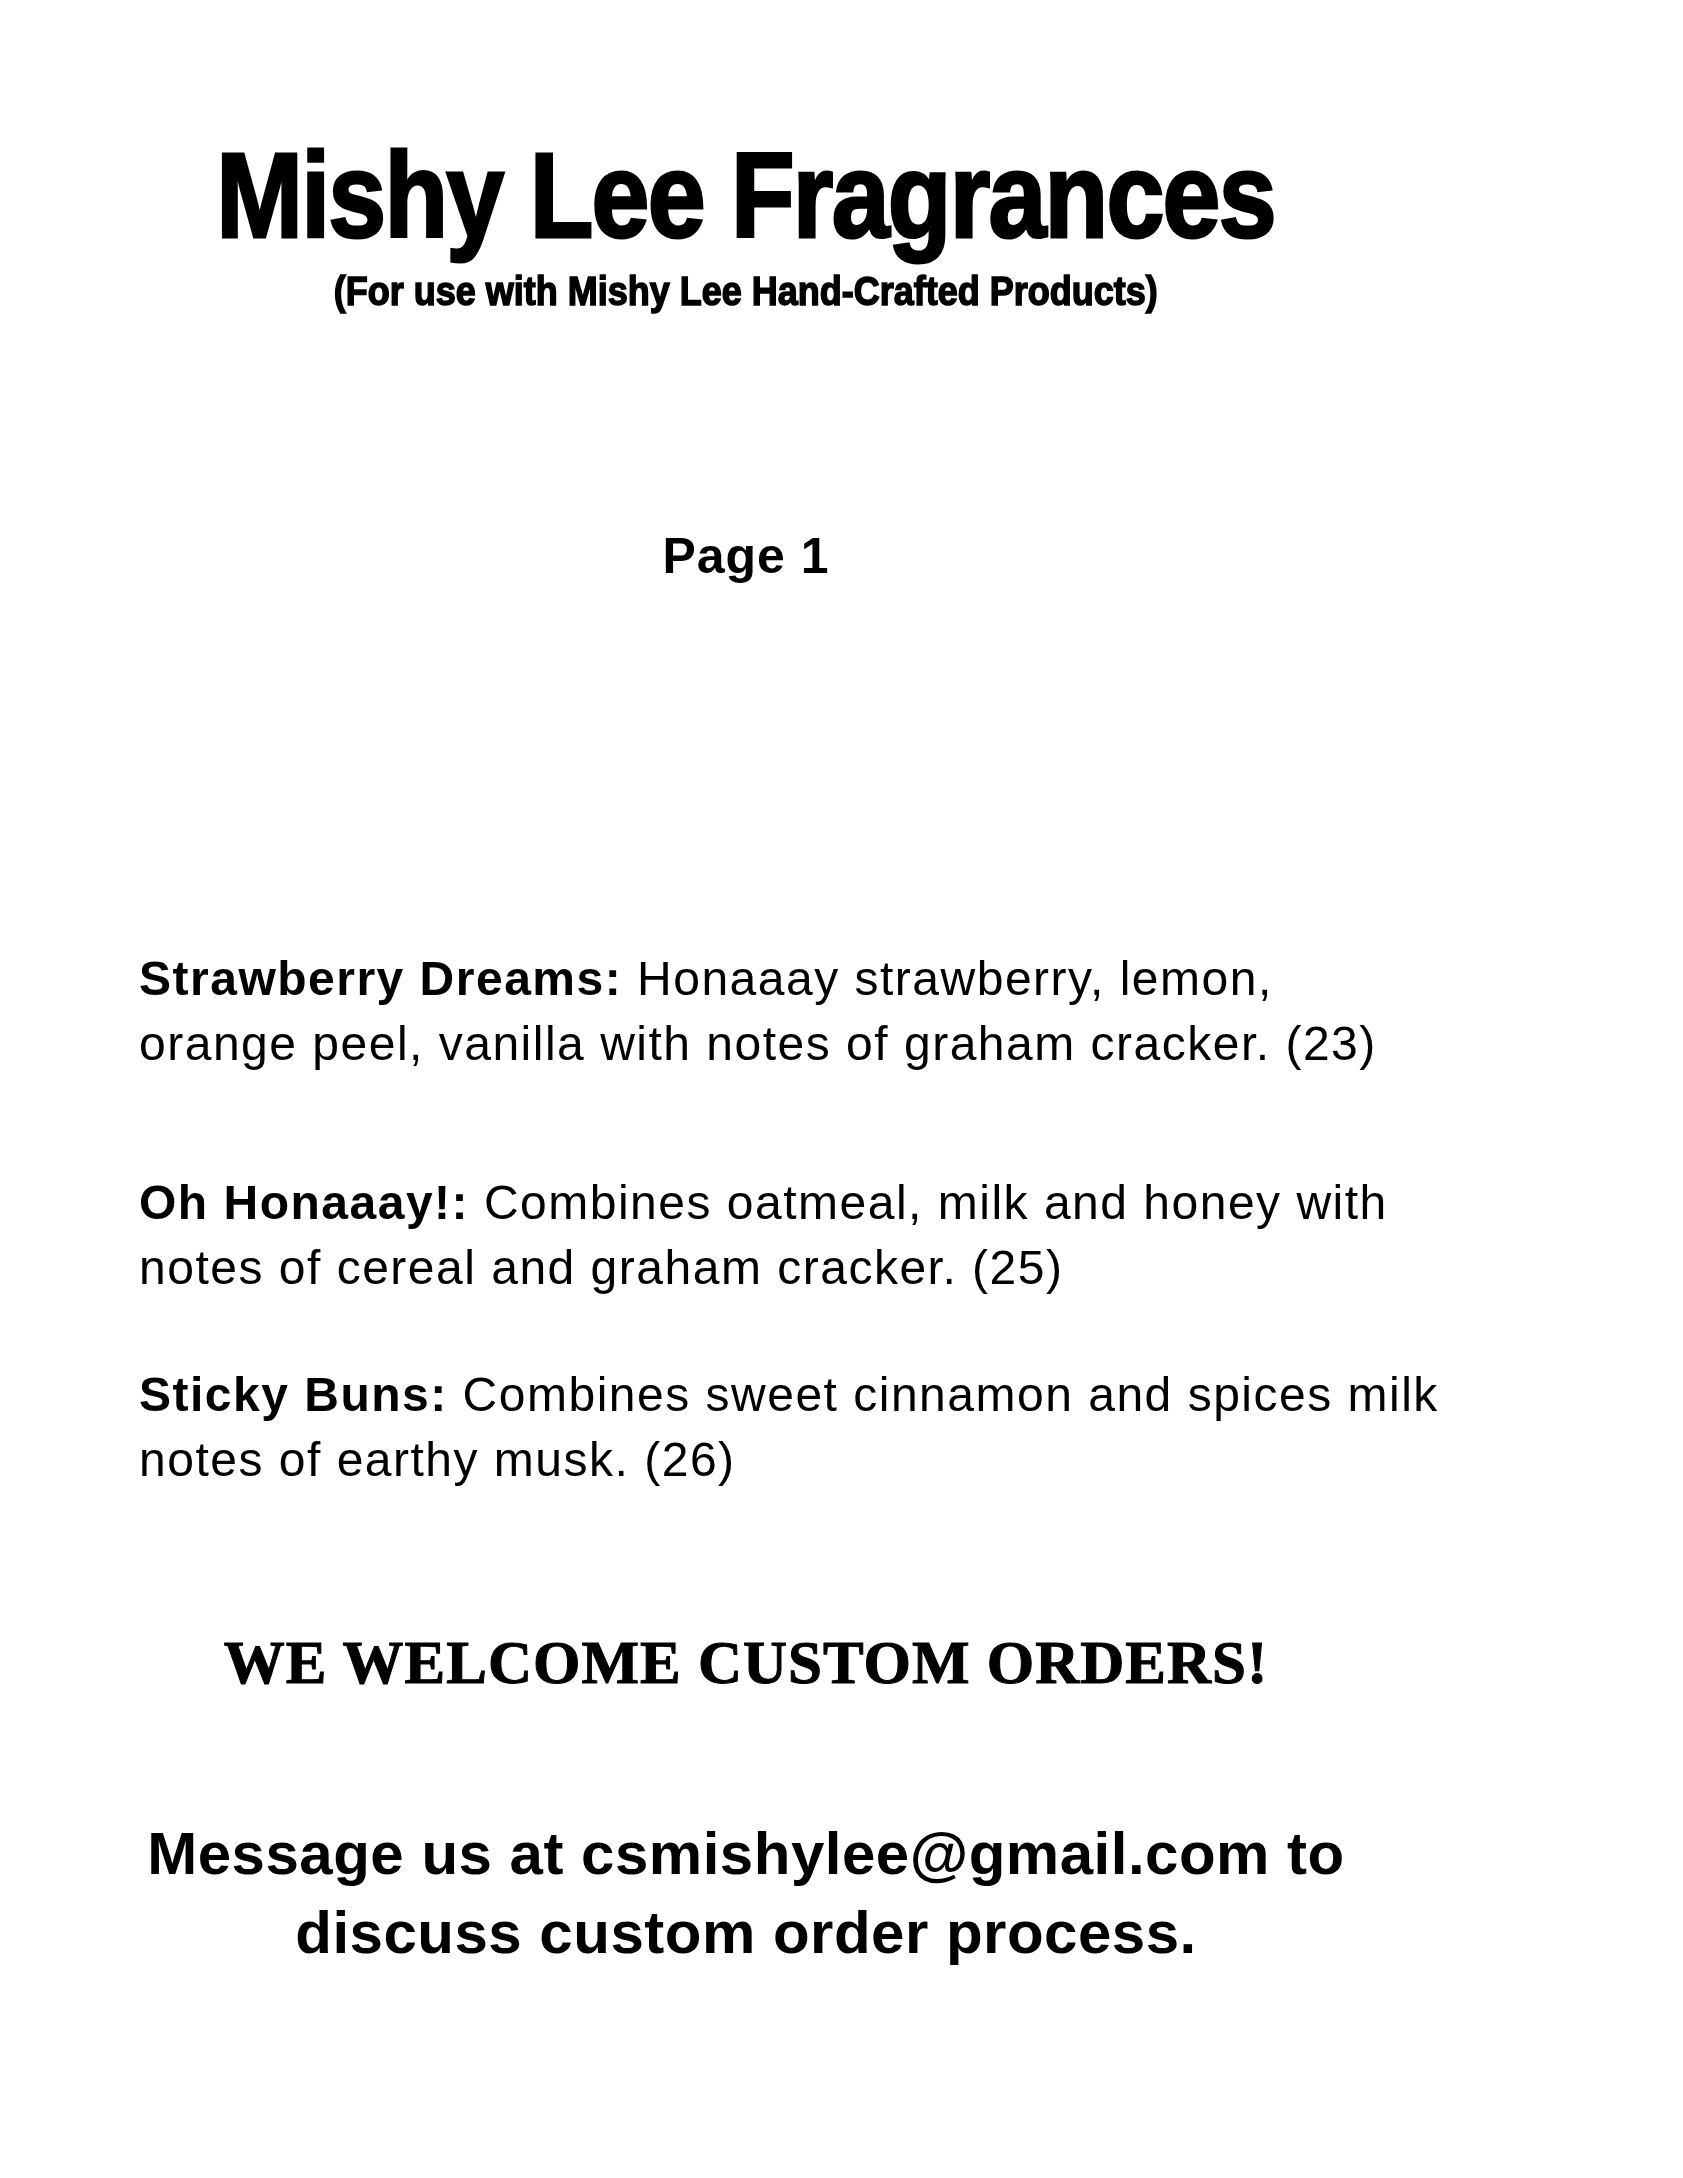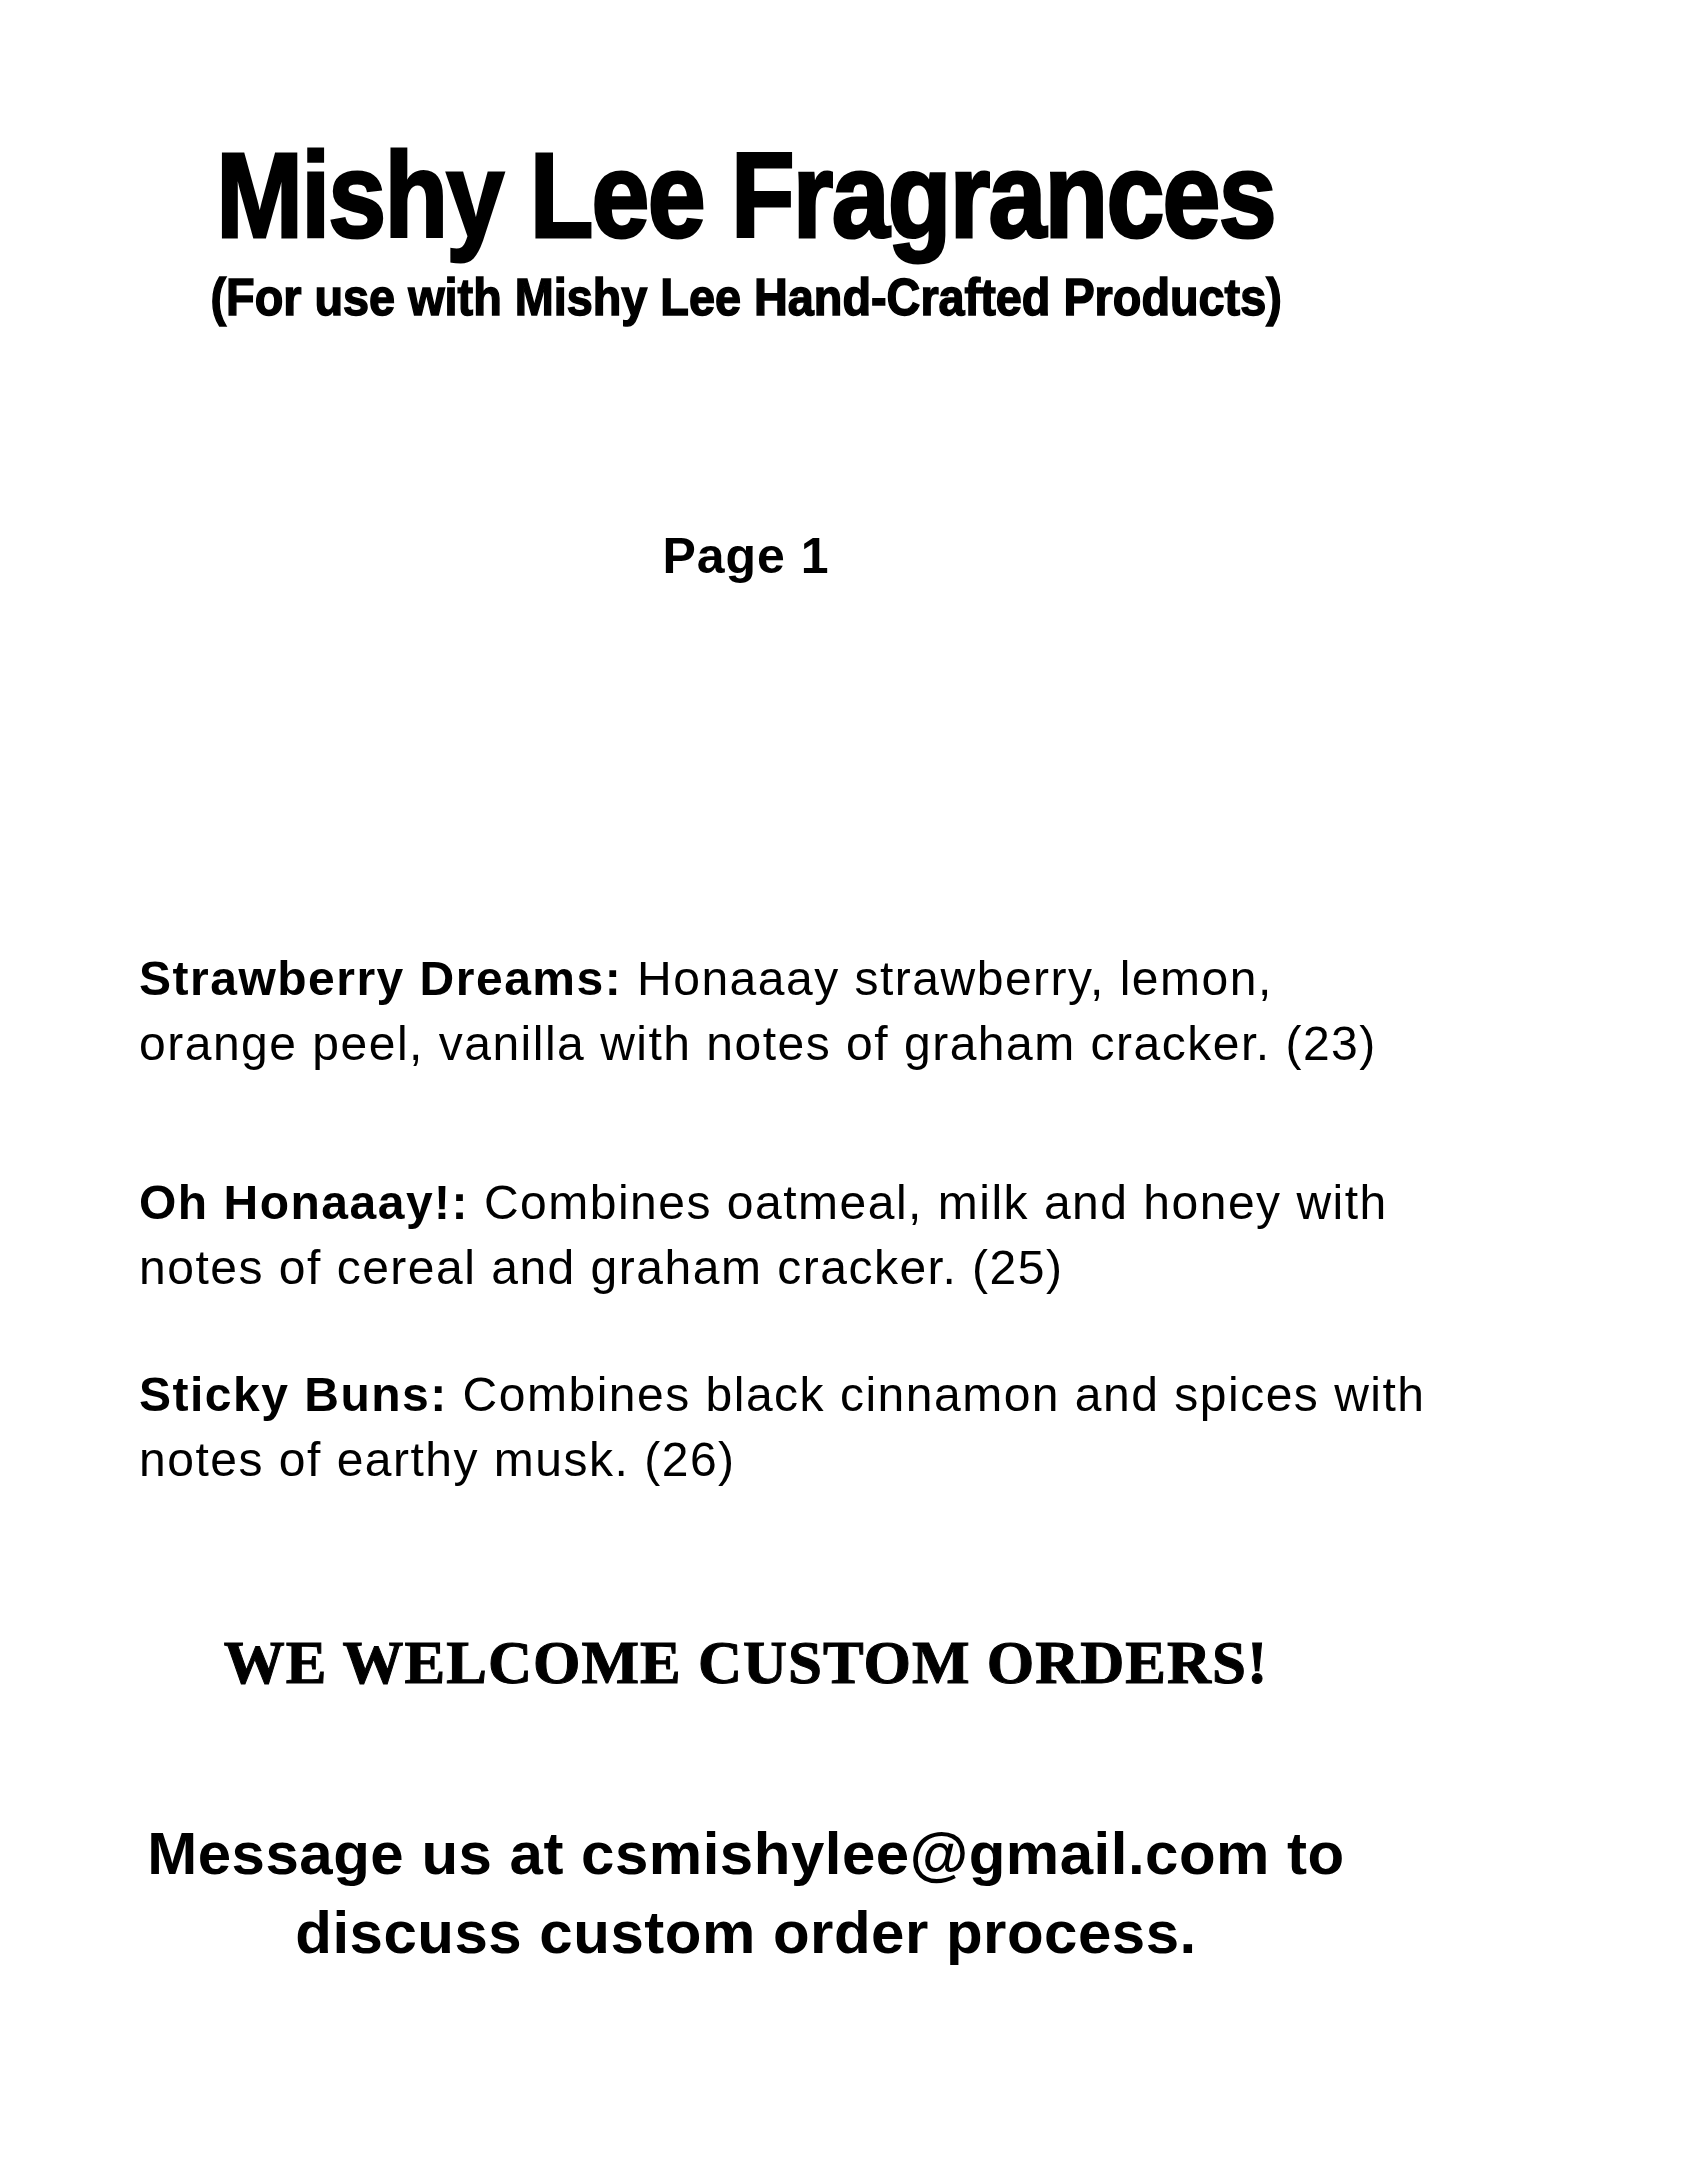--- a/index.html
+++ b/index.html
@@ -29,21 +29,21 @@
   .brand .squeeze {
     display: inline-block;
     transform: scaleX(0.86);
     transform-origin: 50% 50%;
     -webkit-text-stroke: 3px #000000;
     letter-spacing: -2px;
   }
   
   .tagline {
     top: 271px;
-    font-size: 52px;
+    font-size: 40px;
     font-weight: 700;
     line-height: 1;
   }
   .tagline .squeeze {
     display: inline-block;
     transform: scaleX(0.90);
     transform-origin: 50% 50%;
     -webkit-text-stroke: 1.5px #000000;
   }
   
@@ -115,21 +115,21 @@
 
   <div class="scent scent-2">
       <div class="t-line"><span class="seg-bold">Strawberry Dreams:</span><span> Honaaay strawberry, lemon,</span></div>
       <div class="t-line"><span>orange peel, vanilla with notes of graham cracker. (23)</span></div>
     </div>
   <div class="scent scent-3">
       <div class="t-line"><span class="seg-bold">Oh Honaaay!:</span><span> Combines oatmeal, milk and honey with</span></div>
       <div class="t-line"><span>notes of cereal and graham cracker. (25)</span></div>
     </div>
   <div class="scent scent-4">
-      <div class="t-line"><span class="seg-bold">Sticky Buns:</span><span> Combines black cinnamon and spices with</span></div>
+      <div class="t-line"><span class="seg-bold">Sticky Buns:</span><span> Combines sweet cinnamon and spices milk</span></div>
       <div class="t-line"><span>notes of earthy musk. (26)</span></div>
     </div>
 
   <div class="center orders-heading">WE WELCOME CUSTOM ORDERS!</div>
 
   <div class="center contact-message">
       <div class="t-line"><span>Message us at </span><span>csmishylee@gmail.com</span><span> to</span></div>
       <div class="t-line"><span>discuss custom order process.</span></div>
     </div>
 

